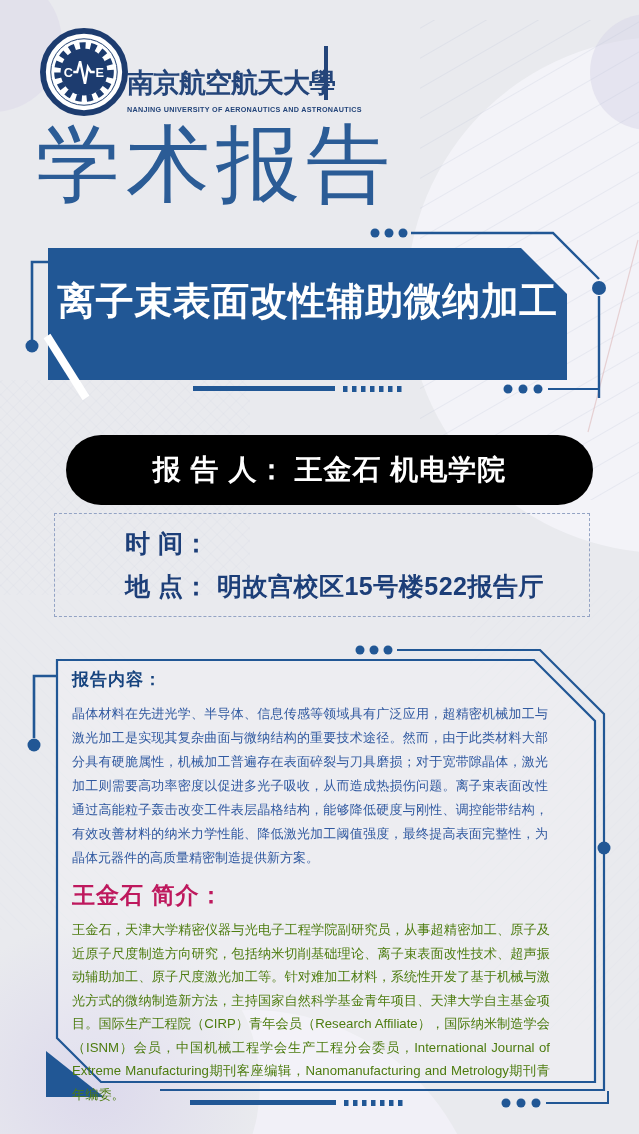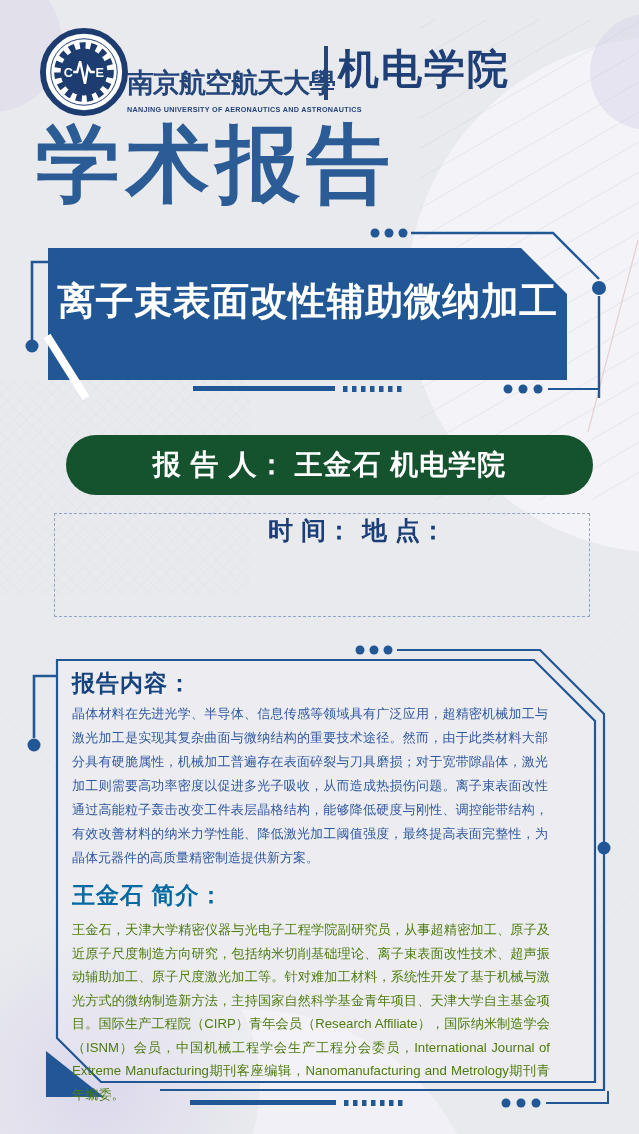--- a/index.html
+++ b/index.html
@@ -11,46 +11,46 @@
   .abs{position:absolute;}
   svg{display:block;}
   
   .logo{left:40px;top:28px;width:88px;height:88px;z-index:2;}
   .uni-block{left:127px;top:40px;width:200px;z-index:2;color:#24457a;margin-top:25px;}
   .uni-cn{font-family:"Liberation Serif","DejaVu Serif",serif;font-size:27px;font-weight:700;letter-spacing:-1px;white-space:nowrap;}
   .uni-en{margin-top:4px;font-size:7.2px;font-weight:700;letter-spacing:.3px;white-space:nowrap;}
   .header-divider{left:324px;top:46px;width:3.5px;height:54px;background:#24457a;z-index:2;}
   .college{left:338px;top:42px;font-size:41px;font-weight:900;color:#1e4076;letter-spacing:2px;z-index:2;white-space:nowrap;}
   
-  .poster-title{left:36px;top:122px;font-size:84px;font-weight:700;color:#2b5c96;letter-spacing:6px;line-height:1;z-index:2;white-space:nowrap;}
+  .poster-title{left:36px;top:122px;font-size:84px;font-weight:400;color:#2b5c96;letter-spacing:6px;line-height:1;z-index:2;white-space:nowrap;}
   
   .banner{
     left:48px;top:248px;width:519px;height:132px;background:#215795;z-index:2;
     clip-path:polygon(0 0,calc(100% - 46px) 0,100% 46px,100% 100%,0 100%);
     display:flex;align-items:center;justify-content:center;padding-bottom:26px;box-sizing:border-box;
   }
   .banner-text{color:#ffffff;font-size:38px;font-weight:800;letter-spacing:.5px;white-space:nowrap;}
   
   .pill{
-    left:66px;top:435px;width:527px;height:60px;border-radius:36px;background:#14532d;z-index:2;
+    left:66px;top:435px;width:527px;height:70px;border-radius:36px;background:#000000;z-index:2;
     display:flex;align-items:center;justify-content:center;gap:8px;
   }
   .pill span{color:#ffffff;font-size:28px;font-weight:800;letter-spacing:1px;white-space:nowrap;}
   
   .info-box{
     left:54px;top:513px;width:536px;height:104px;box-sizing:border-box;z-index:2;
-    border:1.5px dashed #93a3c4;display:flex;flex-direction:row;justify-content:center;
+    border:1.5px dashed #93a3c4;display:flex;flex-direction:column;justify-content:center;
     padding-left:70px;gap:10px;
   }
   .info-row{display:flex;gap:8px;align-items:baseline;}
   .info-row span{font-size:25px;font-weight:800;color:#1c3e78;white-space:nowrap;letter-spacing:.5px;}
   
-  .abs-heading{left:72px;top:668px;font-size:23px;font-weight:800;color:#16437e;letter-spacing:1px;z-index:2;}
+  .abs-heading{left:72px;top:668px;font-size:17px;font-weight:800;color:#16437e;letter-spacing:1px;z-index:2;}
   .abs-body{left:72px;top:702px;width:476px;font-size:13px;line-height:24px;font-weight:500;color:#3059a0;text-align:justify;z-index:2;}
-  .bio-heading{left:72px;top:880px;font-size:23px;font-weight:800;color:#0369a1;letter-spacing:1px;z-index:2;}
+  .bio-heading{left:72px;top:880px;font-size:23px;font-weight:800;color:#be185d;letter-spacing:1px;z-index:2;}
   .bio-body{left:72px;top:918px;width:478px;font-size:13.2px;line-height:23.5px;font-weight:400;color:#4d7c0f;text-align:justify;z-index:2;}
   .deco-under{left:0;top:0;z-index:1;}
   .deco-over{left:0;top:0;z-index:3;pointer-events:none;}
   .bg-layer{left:0;top:0;z-index:0;}
 </style>
 </head>
 <body>
 
 <div class="poster">
 
@@ -145,21 +145,20 @@
     <circle cx="45" cy="45" r="24" fill="#1d3c6f"></circle>
     <text x="29" y="50" font-size="13" font-weight="bold" fill="#ffffff" text-anchor="middle">C</text>
     <text x="61" y="50" font-size="13" font-weight="bold" fill="#ffffff" text-anchor="middle">E</text>
     <path d="M34 45 L38 45 L41 34 L46 57 L49 40 L52 45 L56 45" fill="none" stroke="#ffffff" stroke-width="2.4"></path>
   </svg>
   <div class="abs uni-block">
     <div class="uni-cn">南京航空航天大學</div>
     <div class="uni-en">NANJING UNIVERSITY OF AERONAUTICS AND ASTRONAUTICS</div>
   </div>
   <div class="abs header-divider"></div>
-  <div class="abs college">机电学院</div>
 
   <div class="abs poster-title">学术报告</div>
 
   <div class="abs banner">
     <div class="banner-text">离子束表面改性辅助微纳加工</div>
   </div>
 
   <svg class="abs deco-over" width="639" height="1134" viewBox="0 0 639 1134">
     <line x1="47" y1="336" x2="86" y2="398" stroke="#ffffff" stroke-width="8"></line>
   </svg>
@@ -168,20 +167,21 @@
     <span>报 告 人：</span>
     <span>王金石 机电学院</span>
   </div>
 
   <div class="abs info-box">
     <div class="info-row">
       <span>时 间：</span>
     </div>
     <div class="info-row">
       <span>地 点：</span>
+      <span>明故宫校区15号楼522报告厅</span>
     </div>
   </div>
 
   <div class="abs abs-heading">报告内容：</div>
   <div class="abs abs-body">晶体材料在先进光学、半导体、信息传感等领域具有广泛应用，超精密机械加工与激光加工是实现其复杂曲面与微纳结构的重要技术途径。然而，由于此类材料大部分具有硬脆属性，机械加工普遍存在表面碎裂与刀具磨损；对于宽带隙晶体，激光加工则需要高功率密度以促进多光子吸收，从而造成热损伤问题。离子束表面改性通过高能粒子轰击改变工件表层晶格结构，能够降低硬度与刚性、调控能带结构，有效改善材料的纳米力学性能、降低激光加工阈值强度，最终提高表面完整性，为晶体元器件的高质量精密制造提供新方案。</div>
   <div class="abs bio-heading">王金石 简介：</div>
   <div class="abs bio-body">王金石，天津大学精密仪器与光电子工程学院副研究员，从事超精密加工、原子及近原子尺度制造方向研究，包括纳米切削基础理论、离子束表面改性技术、超声振动辅助加工、原子尺度激光加工等。针对难加工材料，系统性开发了基于机械与激光方式的微纳制造新方法，主持国家自然科学基金青年项目、天津大学自主基金项目。国际生产工程院（CIRP）青年会员（Research Affiliate），国际纳米制造学会（ISNM）会员，中国机械工程学会生产工程分会委员，International Journal of Extreme Manufacturing期刊客座编辑，Nanomanufacturing and Metrology期刊青年编委。</div>
 
 </div>
 

